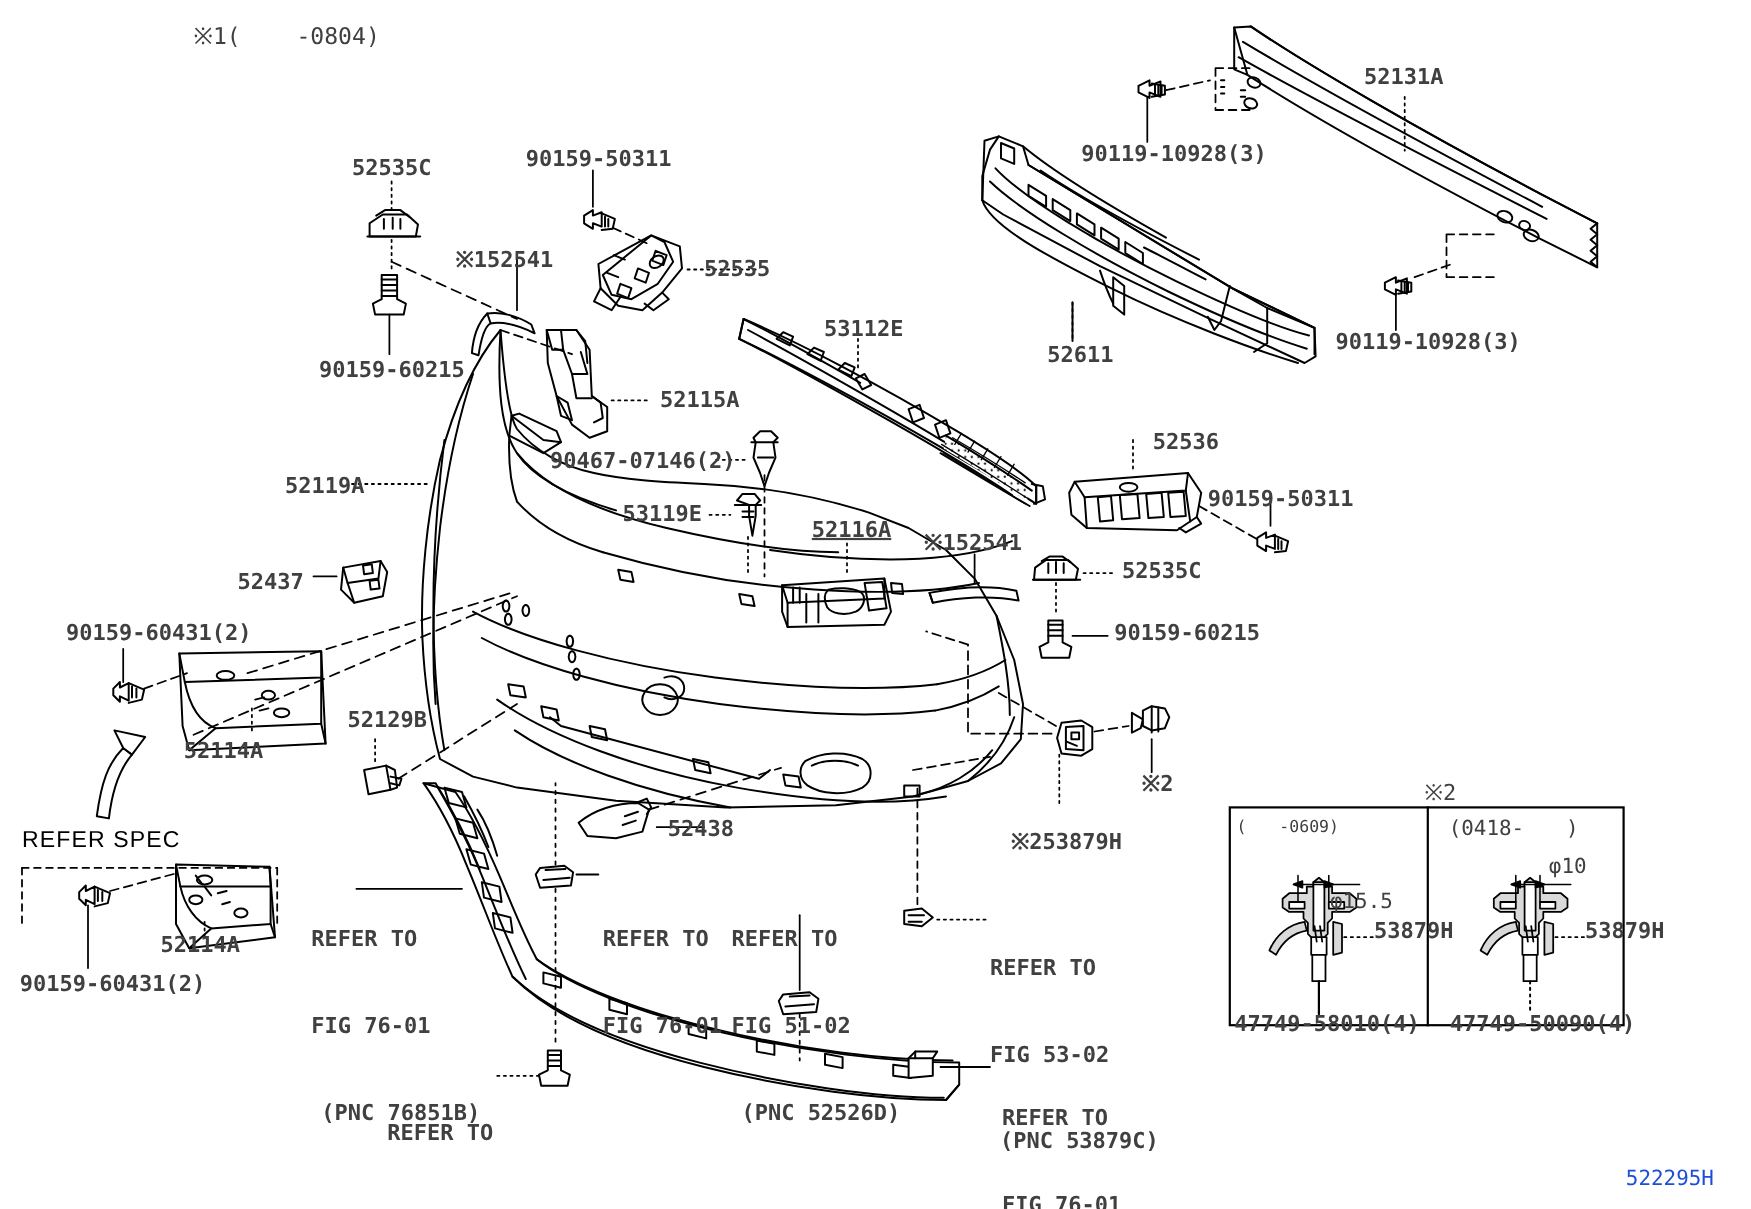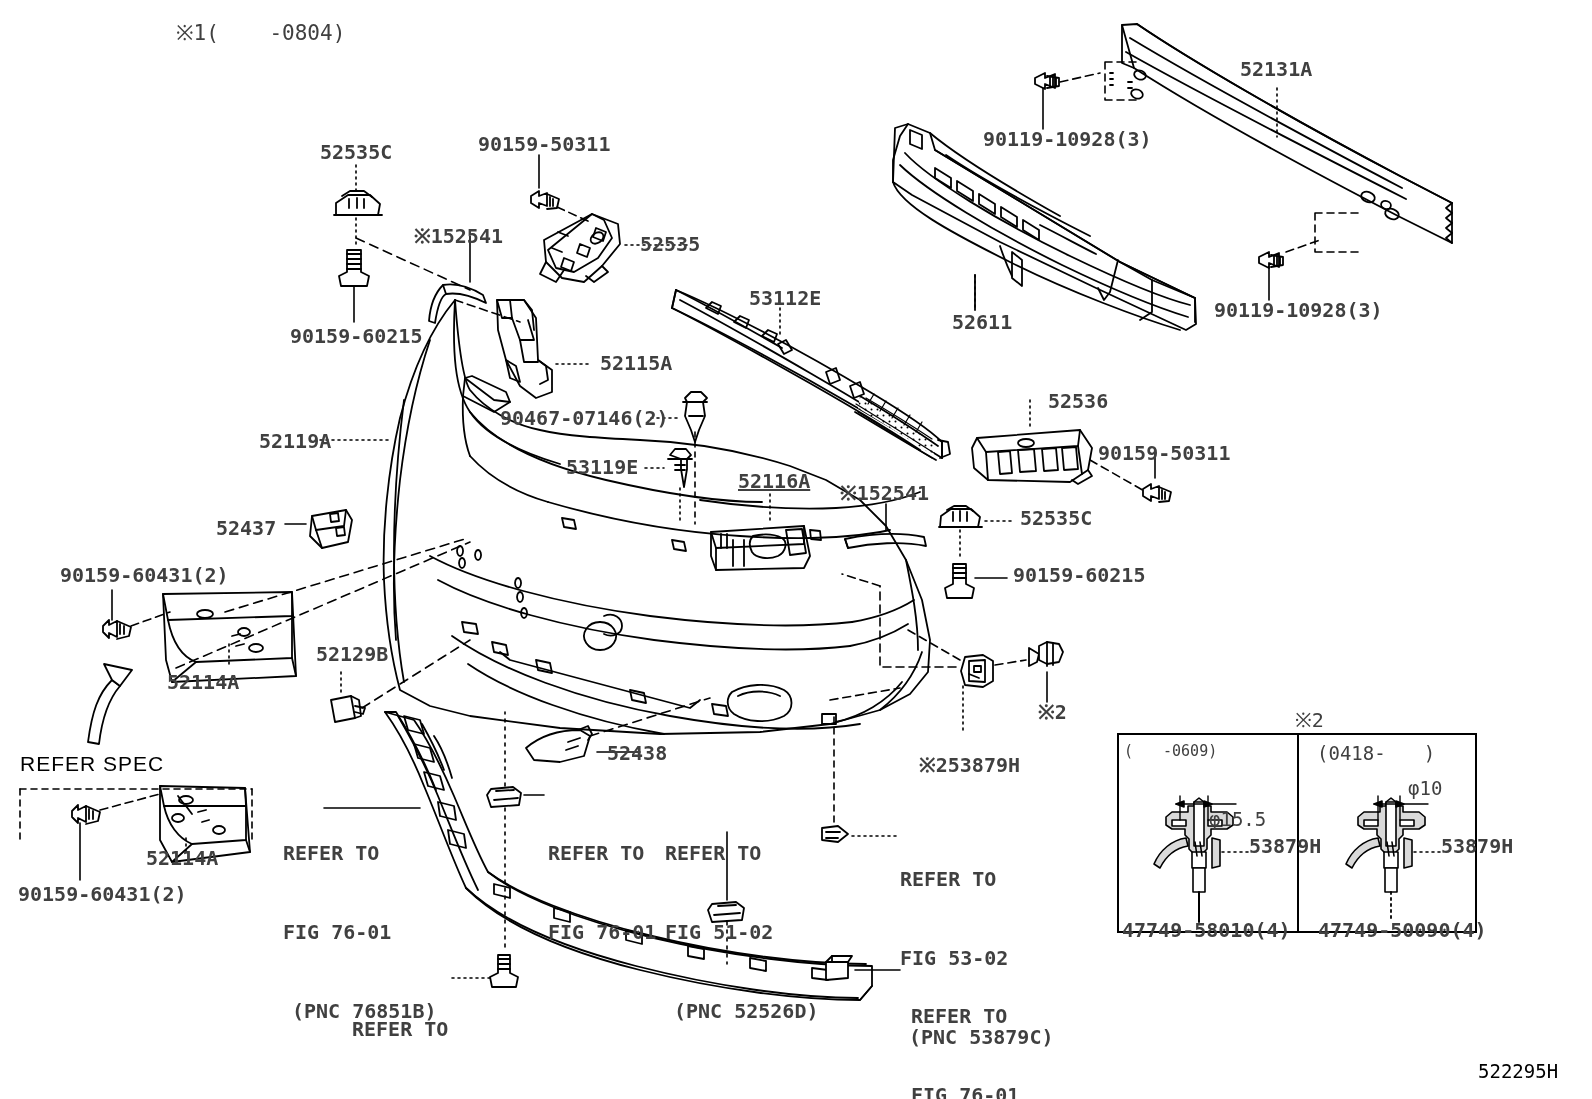--- a/index.html
+++ b/index.html
@@ -7,21 +7,21 @@
        font-family:"DejaVu Sans Mono","Liberation Mono",monospace;color:#000;}
   #stage{position:absolute;left:0;top:0;width:1592px;height:1099px;}
   svg.layer{position:absolute;left:0;top:0;width:1592px;height:1099px;overflow:visible;}
   .lbl{position:absolute;white-space:pre;font-family:"DejaVu Sans Mono","Liberation Mono",monospace;
        font-weight:bold;font-size:20px;letter-spacing:0px;line-height:1.0;color:#404040;}
   .lbl.thin{font-weight:normal;}
   .lbl.multi{line-height:1.32;}
   .taiwan-title{position:absolute;font-family:"Liberation Sans","DejaVu Sans",sans-serif;
        font-weight:normal;font-size:21px;letter-spacing:1px;color:#000;white-space:pre;}
   .figcode{position:absolute;font-family:"DejaVu Sans Mono","Liberation Mono",monospace;
-       font-size:19px;font-weight:normal;color:#000000;}
+       font-size:19px;font-weight:normal;color:#1d4ed8;}
   .insetbox{position:absolute;border:2px solid #000;box-sizing:border-box;}
   .insetdiv{position:absolute;width:2px;background:#000;}
 </style>
 </head>
 <body>
 
 <div id="stage">
 
   <svg class="layer" viewBox="0 0 1592 1099">
     <defs>

